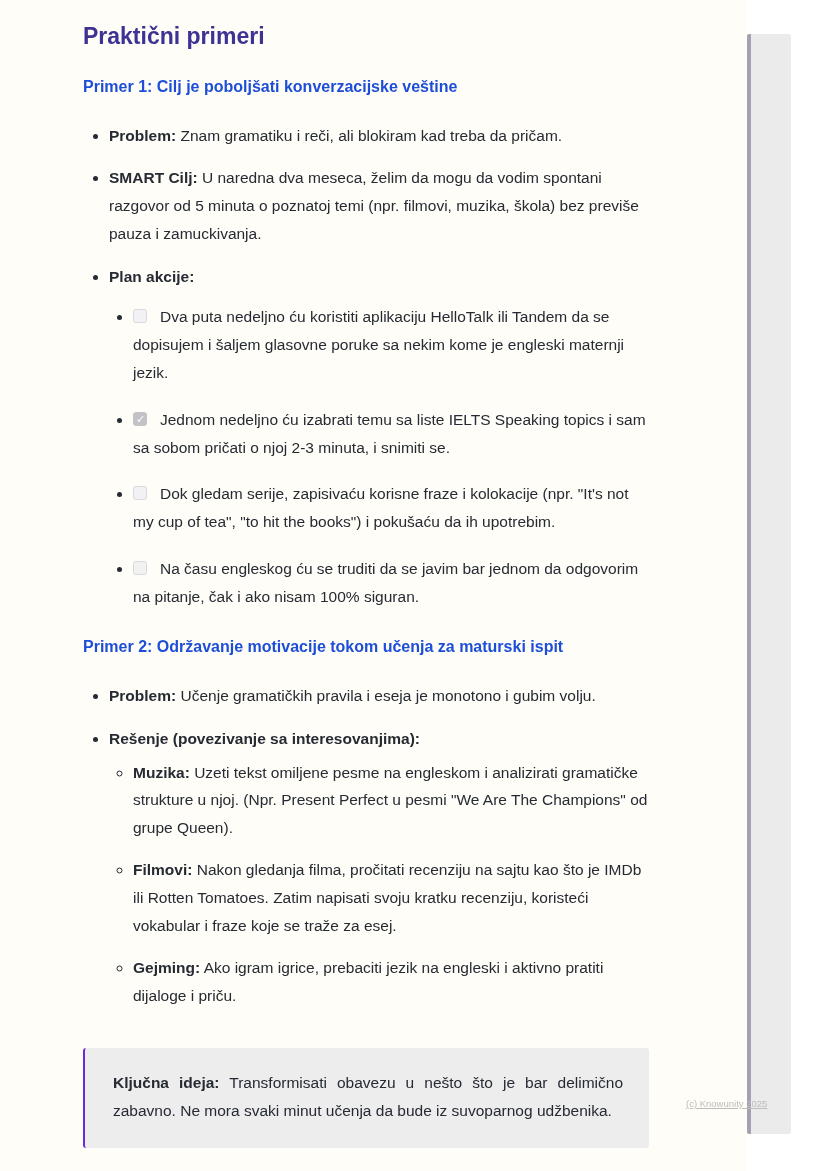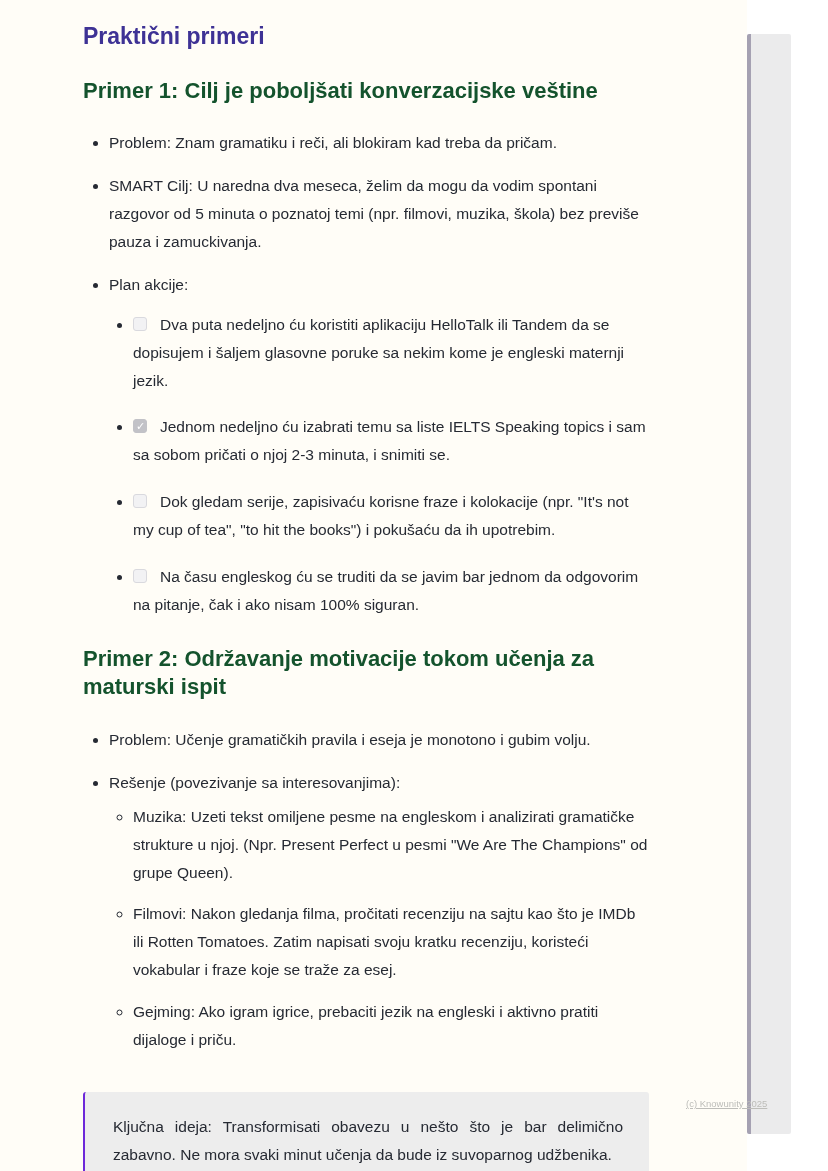--- a/index.html
+++ b/index.html
@@ -2,26 +2,26 @@
 <html><head>
 <meta charset="utf-8">
 <style>
   * { margin: 0; padding: 0; box-sizing: border-box; }
   html, body { width: 828px; height: 1171px; background: #ffffff; font-family: "Liberation Sans", "DejaVu Sans", sans-serif; }
   .viewport { position: relative; width: 828px; height: 1171px; overflow: hidden; background: #ffffff; }
   .paper { position: absolute; left: 0; top: 0; width: 747px; height: 1171px; background: #fffdf7; }
   .content { position: absolute; left: 70px; top: 0; width: 566px; padding-top: 22px; color: #262a33; font-size: 15.5px; line-height: 1.8; margin-left: 13px; }
 
   h1.doc-title { font-size: 23px; line-height: 1.25; font-weight: bold; color: #3e3295; margin-bottom: 24px; }
-  h2.section-heading { font-size: 22px; line-height: 1.3; font-weight: bold; color: #14532d; margin: 26px 0 24px 0; }
+  h2.section-heading { font-size: 16px; line-height: 1.3; font-weight: bold; color: #1d4ed8; margin: 26px 0 24px 0; }
 
   ul.bullet-list { list-style: disc; padding-left: 26px; margin: 0 0 6px 0; }
   ul.bullet-list > li { margin-bottom: 15px; }
   ul.bullet-list > li::marker { color: #262a33; }
-  .b { font-weight: normal; }
+  .b { font-weight: bold; }
 
   ul.check-list { list-style: disc; padding-left: 24px; margin-top: 12px; }
   ul.check-list > li { margin-bottom: 19px; }
   ul.sub-list { list-style: circle; padding-left: 24px; margin-top: 6px; }
   ul.sub-list > li { margin-bottom: 14px; }
 
   .checkbox { display: inline-block; width: 14px; height: 14px; border-radius: 3px; background: #f2f2f4; border: 1px solid #d9d9de; vertical-align: -1px; margin-right: 13px; position: relative; cursor: pointer; }
   .checkbox.checked { background: #c2c2c7; border-color: #c2c2c7; }
   .checkbox.checked::after { content: "✓"; position: absolute; left: 2px; top: -3px; font-size: 11px; color: #ffffff; font-weight: bold; }
 

